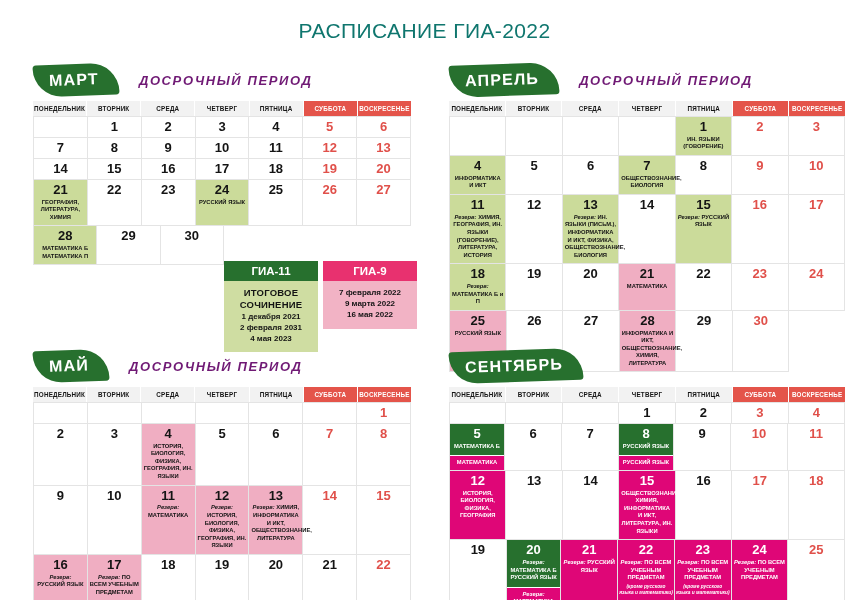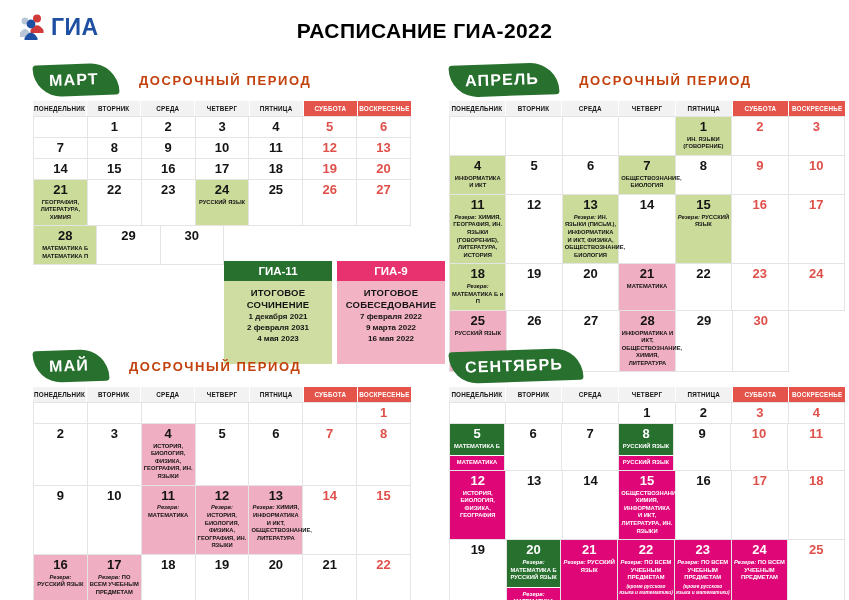--- a/index.html
+++ b/index.html
@@ -2,28 +2,28 @@
 <html><head>
 <meta charset="utf-8">
 <style>
   * { margin:0; padding:0; box-sizing:border-box; }
   body { background:#fff; font-family:"Liberation Sans", sans-serif; }
   .page { position:relative; width:849px; height:600px; background:#fff; overflow:hidden; }
 
   
   .logo { position:absolute; left:18px; top:13px; display:flex; align-items:center; gap:3px; }
   .logo-text { color:#1d4fa3; font-weight:800; font-size:23px; letter-spacing:0.5px; }
-  .title { position:absolute; left:0; right:0; top:19px; text-align:center; font-size:21px; font-weight:700; color:#000000; letter-spacing:0.4px; }
+  .title { position:absolute; left:0; right:0; top:19px; text-align:center; font-size:21px; font-weight:400; color:#0f766e; letter-spacing:0.4px; }
 
   
   .cal { position:absolute; }
   .cal-head { display:flex; align-items:center; gap:20px; height:36px; margin-bottom:3px; }
   .badge { background:#27702e; color:#fff; font-weight:800; font-size:16px; letter-spacing:1.2px;
            padding:7px 20px 7px 16px; border-radius:4px 34px 4px 34px; transform:rotate(-2deg); }
-  .period { color:#c2410c; font-size:13px; font-weight:700; letter-spacing:1.6px; }
+  .period { color:#701a75; font-style:italic; font-size:13px; font-weight:700; letter-spacing:1.6px; }
 
   .weekdays { display:flex; }
   .wd { flex:1 1 0; min-width:0; background:#f2f2f2; color:#141414; font-size:6.3px; font-weight:700;
         text-align:center; padding:4px 0; border-right:1px solid #fff; letter-spacing:0.2px; }
   .wd:last-child { border-right:none; }
   .wd.wknd { background:#e4544a; color:#fff; }
 
   .cal-row { display:flex; align-items:stretch; }
   .cell { flex:1 1 0; min-width:0; border-right:1px solid #e4e4e4; border-bottom:1px solid #e4e4e4;
           min-height:21px; text-align:center; padding:1px 1px 2px; }
@@ -40,42 +40,31 @@
   .cell.g9-dark   { background:#df0677; }
   .cell.g9-dark .num, .cell.g9-dark .subj, .cell.g9-dark .note { color:#fff; }
   .cell.split { padding:0; display:flex; flex-direction:column; }
   .split-top { background:#27702e; padding:1px 1px 3px; }
   .split-top .num, .split-top .subj { color:#fff; }
   .split-bot { background:#df0677; padding:3px 1px; margin-top:1px; }
   .split-bot .subj { color:#fff; padding:0 1px; }
 
   
   .legend { position:absolute; left:224px; top:261px; display:flex; gap:5px; }
-  .lg-box { width:108px; }
+  .lg-box { width:94px; }
   .lg-head { text-align:center; color:#fff; font-weight:800; font-size:11.5px; padding:4px 0; }
-  .lg-body { text-align:center; padding:6px 3px 20px; }
+  .lg-body { text-align:center; padding:6px 3px 8px; }
   .lg-title { font-weight:800; font-size:9.5px; line-height:1.25; letter-spacing:0.2px; color:#141414; }
   .lg-dates { margin-top:0; font-weight:700; font-size:8px; line-height:1.4; color:#141414; }
 </style>
 </head>
 <body>
 
 <div class="page">
 
-  <div class="logo">
-    <svg width="30" height="28" viewBox="0 0 30 28">
-      <circle cx="7" cy="8" r="3.4" fill="#b9c6d8"></circle>
-      <path d="M2 20 q5 -8 10 0 v4 h-10 z" fill="#b9c6d8"></path>
-      <circle cx="19" cy="5.5" r="4" fill="#d03a3a"></circle>
-      <path d="M12.5 17 q6.5 -9.5 13 0 v3 h-13 z" fill="#d03a3a"></path>
-      <circle cx="13" cy="11" r="4.4" fill="#1d4fa3"></circle>
-      <path d="M6.5 25 q6.5 -10.5 13 0 v2 h-13 z" fill="#1d4fa3"></path>
-    </svg>
-    <span class="logo-text">ГИА</span>
-  </div>
 
   <div class="title">РАСПИСАНИЕ ГИА-2022</div>
 
   <div class="cal" style="left:33px; top:62px; width:378px;">
     <div class="cal-head">
       <span class="badge">МАРТ</span>
       <span class="period">ДОСРОЧНЫЙ ПЕРИОД</span>
     </div>
     <div class="weekdays">
         <div class="wd">ПОНЕДЕЛЬНИК</div>
@@ -338,21 +327,20 @@
         <div class="lg-dates">
             <div>1 декабря 2021</div>
             <div>2 февраля 2031</div>
             <div>4 мая 2023</div>
           </div>
       </div>
     </div>
     <div class="lg-box">
       <div class="lg-head" style="background: rgb(232, 49, 111);">ГИА-9</div>
       <div class="lg-body" style="background: rgb(242, 179, 197);">
-        <div class="lg-title">ИТОГОВОЕ СОБЕСЕДОВАНИЕ</div>
         <div class="lg-dates">
             <div>7 февраля 2022</div>
             <div>9 марта 2022</div>
             <div>16 мая 2022</div>
           </div>
       </div>
     </div>
   </div>
 
   <div class="cal" style="left:33px; top:348px; width:378px;">

